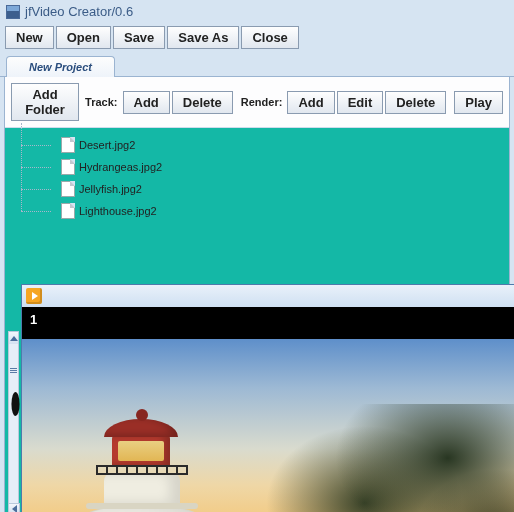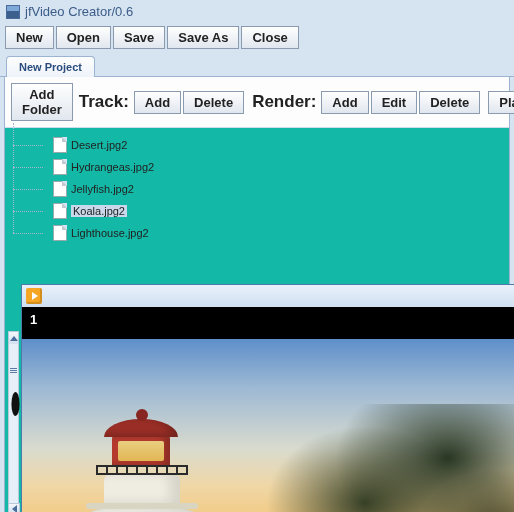--- a/index.html
+++ b/index.html
@@ -52,45 +52,46 @@
     display: flex;
     padding-left: 6px;
     border-bottom: 1px solid #9bb4d1;
     background:#d6e4f2;
   }
   .tab {
     background: linear-gradient(#fdfdfd,#eef3fa);
     border: 1px solid #9bb4d1;
     border-bottom: none;
     border-radius: 4px 4px 0 0;
-    padding: 4px 12px;
+    padding: 4px 22px;
     font-weight: bold;
     color:#2a4d7d;
     position: relative;
     bottom: -1px;
     cursor: pointer;
+    font-style: italic;
   }
   .proj-toolbar {
     display: flex;
     align-items: center;
     gap: 2px;
     padding: 6px 6px;
     border-bottom: 1px solid #cfdcec;
     background: #fdfdfe;
     flex-wrap: nowrap;
   }
   .proj-toolbar .lbl {
-    font-size: 17px;
+    font-size: 11px;
     color: #222;
     font-weight: bold;
     margin: 0 3px 0 6px;
   }
   .proj-toolbar .lbl:first-of-type { margin-left: 4px; }
   .tree {
-    padding: 6px 0 0 8px;
+    padding: 6px 0 0 16px;
   }
   .row {
     display: flex;
     align-items: center;
     height: 22px;
     gap: 4px;
     padding-left: 40px;
     position: relative;
   }
   .row::before {
@@ -300,24 +301,20 @@
         <span class="file-icon"></span>
         <span class="name">Desert.jpg2</span>
       </div>
       <div class="row">
         <span class="file-icon"></span>
         <span class="name">Hydrangeas.jpg2</span>
       </div>
       <div class="row">
         <span class="file-icon"></span>
         <span class="name">Jellyfish.jpg2</span>
-      </div>
-      <div class="row selected">
-        <span class="file-icon"></span>
-        <span class="name">Koala.jpg2</span>
       </div>
       <div class="row">
         <span class="file-icon"></span>
         <span class="name">Lighthouse.jpg2</span>
       </div>
     </div>
 
   <div class="scroll-rail">
     <div class="thumb-up"></div>
     <div class="grip">

